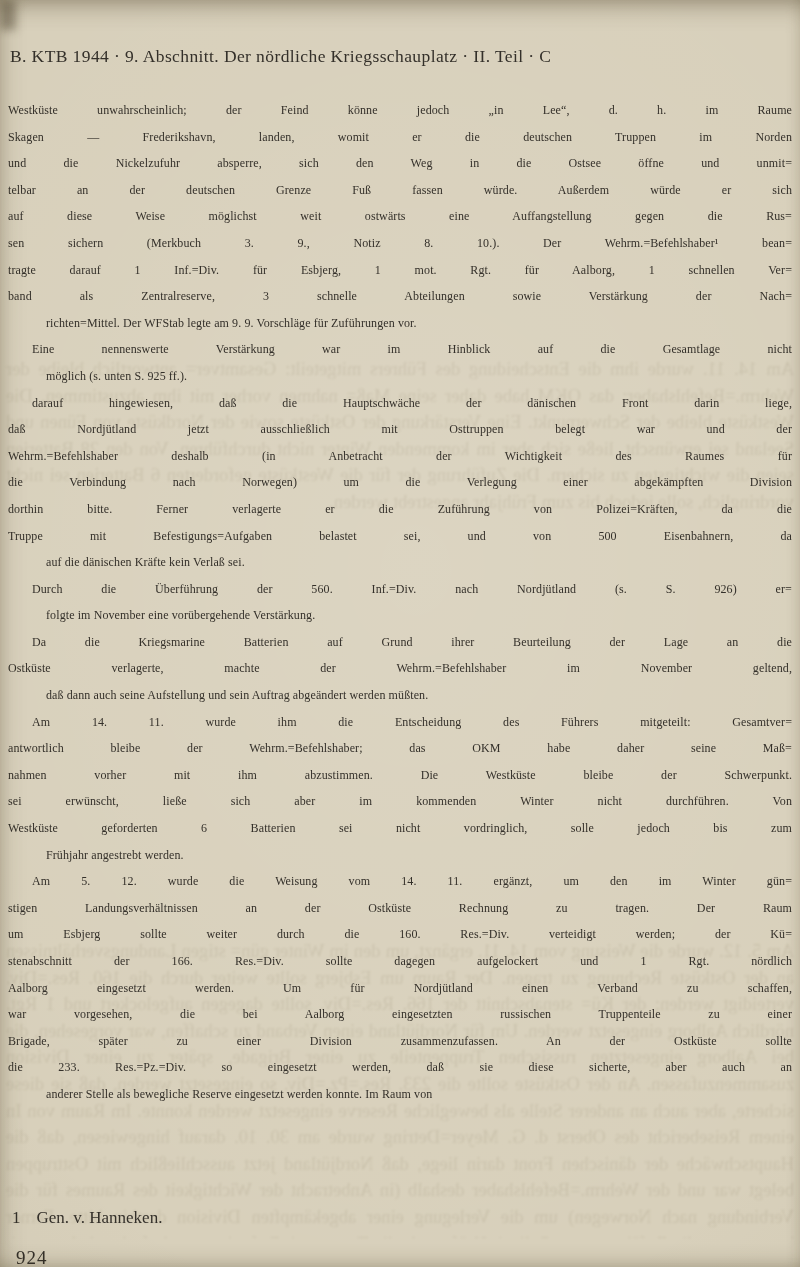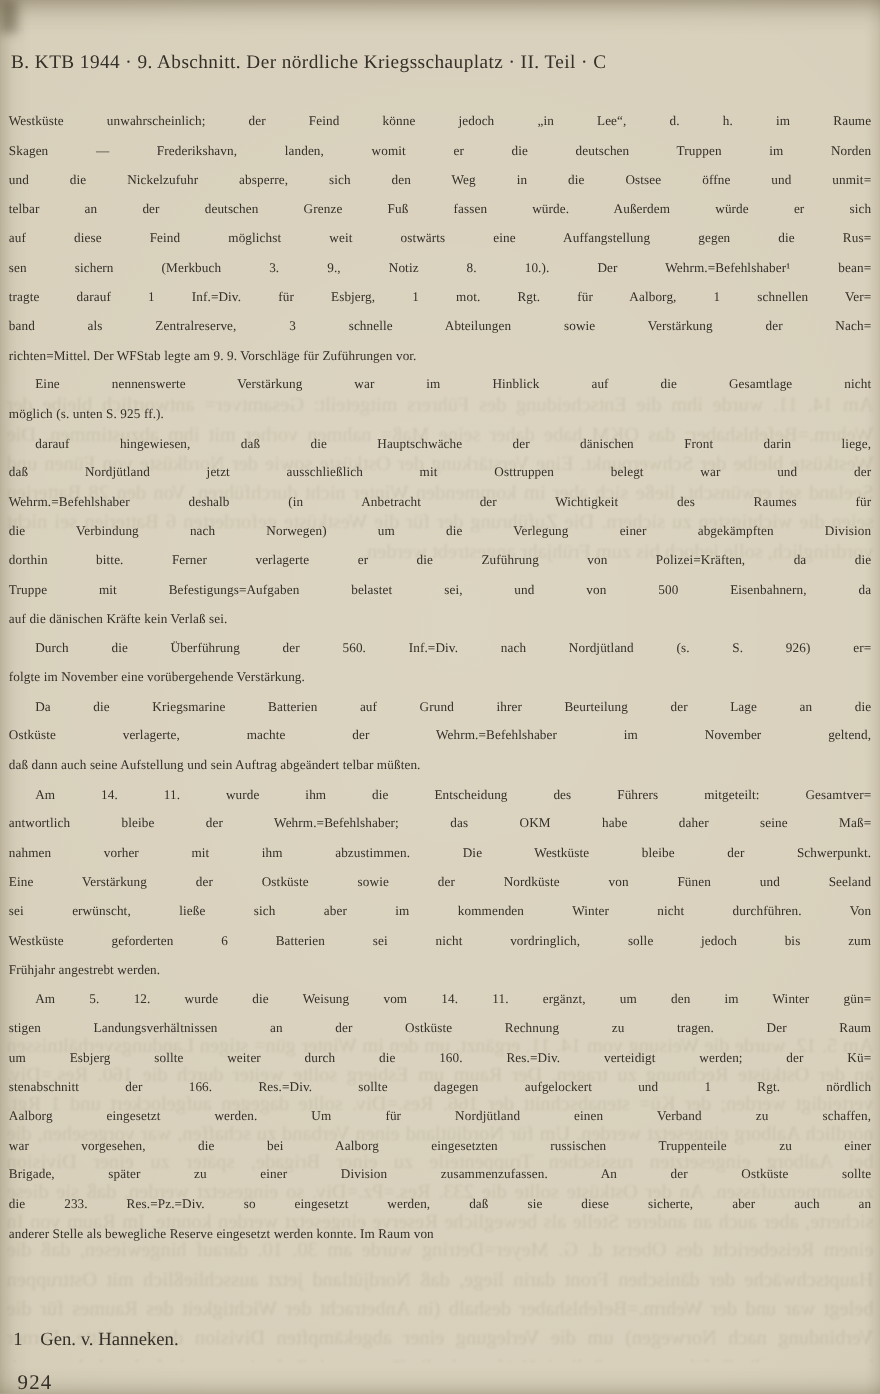--- a/index.html
+++ b/index.html
@@ -46,21 +46,21 @@
   .body-text{
     position:absolute;top:97px;left:8px;right:8px;z-index:2;
     font-size:12px;line-height:26.6px;letter-spacing:.1px;
   }
   .paragraph{margin:0;}
   .paragraph.indent .line:first-child{text-indent:24px;}
   .line{
     text-align:justify;
     text-align-last:justify;
   }
-  .line.last{text-align-last:left;}
+  .line.last{text-align-last:left;margin-left:38px;}
   .footnote{
     position:absolute;left:12px;top:1208px;z-index:2;
     font-size:17px;
   }
   .fn-marker{margin-right:16px;}
   .page-number{
     position:absolute;left:16px;top:1247px;z-index:2;
     font-size:19px;letter-spacing:1px;
   }
 </style>
@@ -73,21 +73,21 @@
   <div class="ghost ghost-2" aria-hidden="true">Am 5. 12. wurde die Weisung vom 14. 11. ergänzt, um den im Winter gün= stigen Landungsverhältnissen an der Ostküste Rechnung zu tragen. Der Raum um Esbjerg sollte weiter durch die 160. Res.=Div. verteidigt werden; der Kü= stenabschnitt der 166. Res.=Div. sollte dagegen aufgelockert und 1 Rgt. nördlich Aalborg eingesetzt werden. Um für Nordjütland einen Verband zu schaffen, war vorgesehen, die bei Aalborg eingesetzten russischen Truppenteile zu einer Brigade, später zu einer Division zusammenzufassen. An der Ostküste sollte die 233. Res.=Pz.=Div. so eingesetzt werden, daß sie diese sicherte, aber auch an anderer Stelle als bewegliche Reserve eingesetzt werden konnte. Im Raum von In einem Reisebericht des Oberst d. G. Meyer=Detring wurde am 30. 10. darauf hingewiesen, daß die Hauptschwäche der dänischen Front darin liege, daß Nordjütland jetzt ausschließlich mit Osttruppen belegt war und der Wehrm.=Befehlshaber deshalb (in Anbetracht der Wichtigkeit des Raumes für die Verbindung nach Norwegen) um die Verlegung einer abgekämpften Division dorthin bitte. Ferner beantrage er die Zuführung von Polizei=Kräften, da die Truppe mit Befestigungs=Aufgaben belastet sei, und von 500 Eisenbahnern, da auf die dänischen Kräfte kein Verlaß sei.</div>
 
   <header class="running-head">B. KTB 1944 · 9. Abschnitt. Der nördliche Kriegsschauplatz · II. Teil · C</header>
 
   <main class="body-text" id="paragraphs">
       <div class="paragraph">
         <div class="line">Westküste unwahrscheinlich; der Feind könne jedoch „in Lee“, d. h. im Raume</div>
         <div class="line">Skagen — Frederikshavn, landen, womit er die deutschen Truppen im Norden</div>
         <div class="line">und die Nickelzufuhr absperre, sich den Weg in die Ostsee öffne und unmit=</div>
         <div class="line">telbar an der deutschen Grenze Fuß fassen würde. Außerdem würde er sich</div>
-        <div class="line">auf diese Feind möglichst weit ostwärts eine Auffangstellung gegen die Rus=</div>
+        <div class="line">auf diese Weise möglichst weit ostwärts eine Auffangstellung gegen die Rus=</div>
         <div class="line">sen sichern (Merkbuch 3. 9., Notiz 8. 10.). Der Wehrm.=Befehlshaber¹ bean=</div>
         <div class="line">tragte darauf 1 Inf.=Div. für Esbjerg, 1 mot. Rgt. für Aalborg, 1 schnellen Ver=</div>
         <div class="line">band als Zentralreserve, 3 schnelle Abteilungen sowie Verstärkung der Nach=</div>
         <div class="line last">richten=Mittel. Der WFStab legte am 9. 9. Vorschläge für Zuführungen vor.</div>
       </div>
       <div class="paragraph indent">
         <div class="line">Eine nennenswerte Verstärkung war im Hinblick auf die Gesamtlage nicht</div>
         <div class="line last">möglich (s. unten S. 925 ff.).</div>
       </div>
       <div class="paragraph indent">
@@ -99,27 +99,26 @@
         <div class="line">Truppe mit Befestigungs=Aufgaben belastet sei, und von 500 Eisenbahnern, da</div>
         <div class="line last">auf die dänischen Kräfte kein Verlaß sei.</div>
       </div>
       <div class="paragraph indent">
         <div class="line">Durch die Überführung der 560. Inf.=Div. nach Nordjütland (s. S. 926) er=</div>
         <div class="line last">folgte im November eine vorübergehende Verstärkung.</div>
       </div>
       <div class="paragraph indent">
         <div class="line">Da die Kriegsmarine Batterien auf Grund ihrer Beurteilung der Lage an die</div>
         <div class="line">Ostküste verlagerte, machte der Wehrm.=Befehlshaber im November geltend,</div>
-        <div class="line last">daß dann auch seine Aufstellung und sein Auftrag abgeändert telbar müßten.</div>
+        <div class="line last">daß dann auch seine Aufstellung und sein Auftrag abgeändert werden müßten.</div>
       </div>
       <div class="paragraph indent">
         <div class="line">Am 14. 11. wurde ihm die Entscheidung des Führers mitgeteilt: Gesamtver=</div>
         <div class="line">antwortlich bleibe der Wehrm.=Befehlshaber; das OKM habe daher seine Maß=</div>
         <div class="line">nahmen vorher mit ihm abzustimmen. Die Westküste bleibe der Schwerpunkt.</div>
-        <div class="line">Eine Verstärkung der Ostküste sowie der Nordküste von Fünen und Seeland</div>
         <div class="line">sei erwünscht, ließe sich aber im kommenden Winter nicht durchführen. Von</div>
         <div class="line">Westküste geforderten 6 Batterien sei nicht vordringlich, solle jedoch bis zum</div>
         <div class="line last">Frühjahr angestrebt werden.</div>
       </div>
       <div class="paragraph indent">
         <div class="line">Am 5. 12. wurde die Weisung vom 14. 11. ergänzt, um den im Winter gün=</div>
         <div class="line">stigen Landungsverhältnissen an der Ostküste Rechnung zu tragen. Der Raum</div>
         <div class="line">um Esbjerg sollte weiter durch die 160. Res.=Div. verteidigt werden; der Kü=</div>
         <div class="line">stenabschnitt der 166. Res.=Div. sollte dagegen aufgelockert und 1 Rgt. nördlich</div>
         <div class="line">Aalborg eingesetzt werden. Um für Nordjütland einen Verband zu schaffen,</div>

